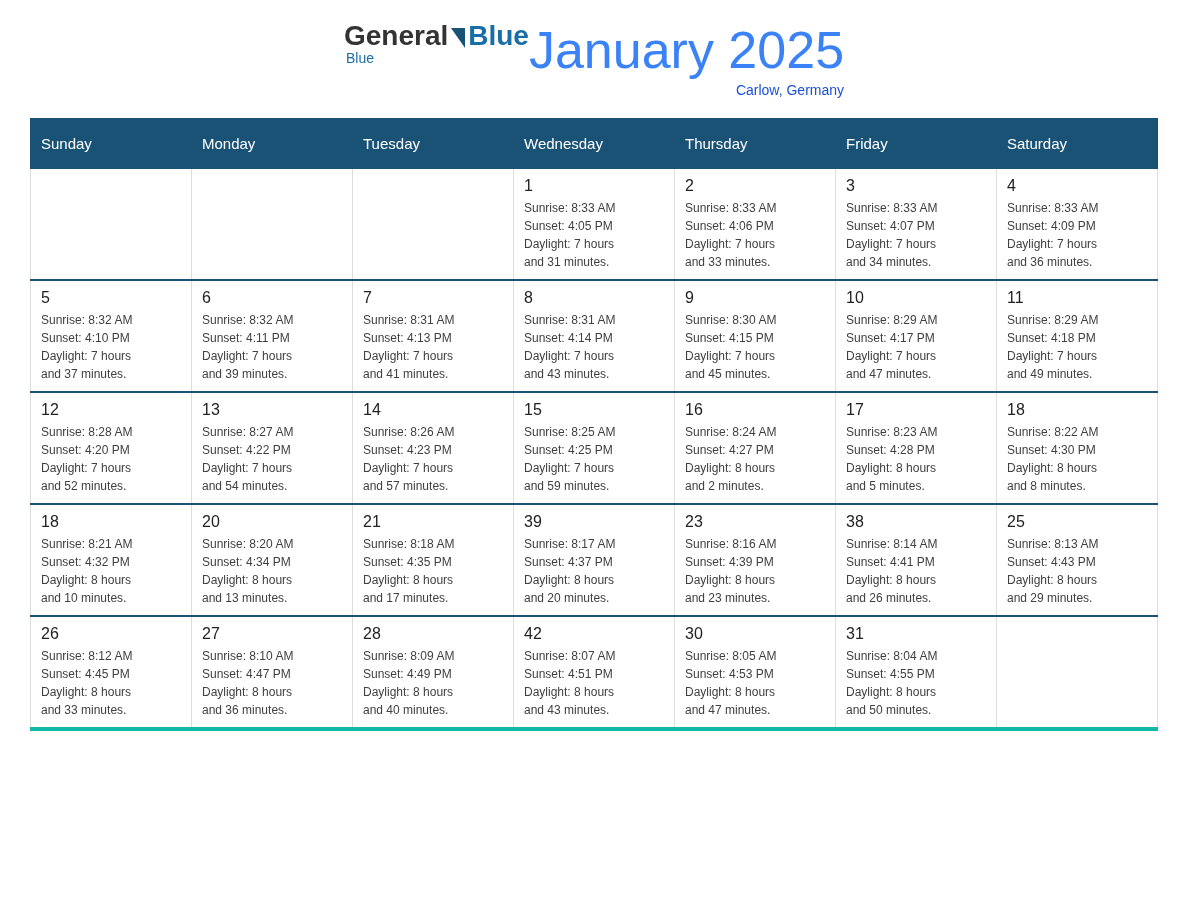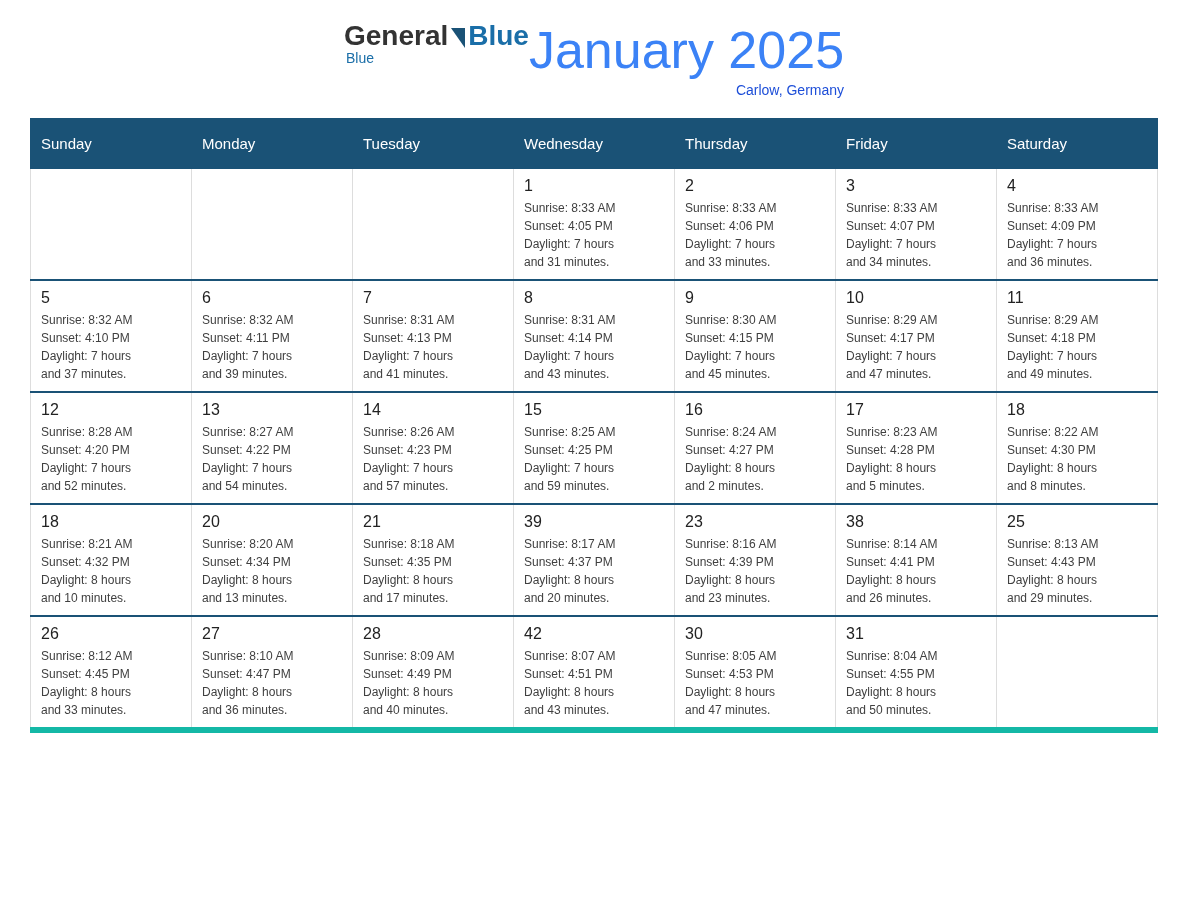--- a/index.html
+++ b/index.html
@@ -100,21 +100,21 @@
       color: #222;
       margin-bottom: 4px;
       display: block;
     }
     .day-info {
       font-size: 12px;
       color: #404040;
       line-height: 1.5;
     }
     tbody tr:last-child {
-      border-bottom: 6px solid #14b8a6;
+      border-bottom: 4px solid #14b8a6;
     }
   </style>
 </head>
 <body>
 
 <div class="header">
   <div class="logo">
     <div class="logo-top">
       <span class="logo-general">General</span>
       <div class="logo-triangle"></div>

